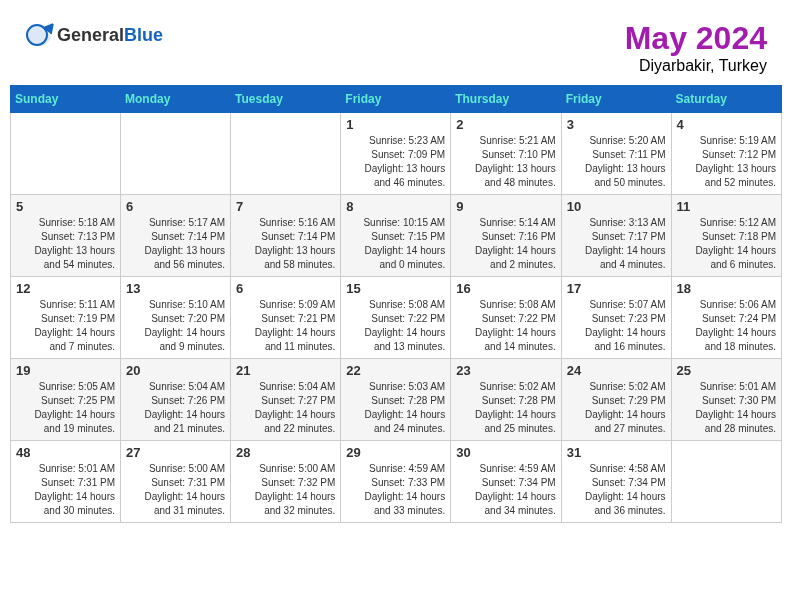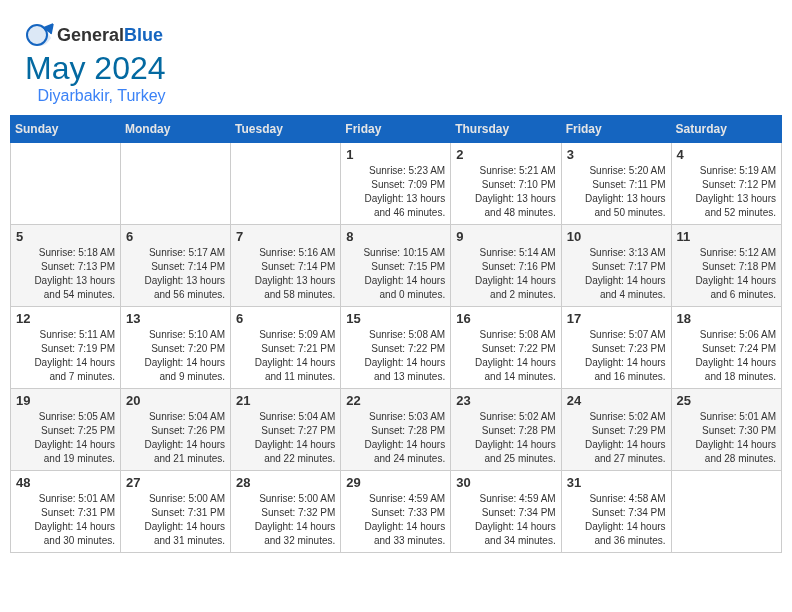--- a/index.html
+++ b/index.html
@@ -8,21 +8,20 @@
       background: #fff;
       width: 792px;
       min-height: 612px;
       padding: 10px;
     }
     .header {
       display: flex;
       justify-content: space-between;
       align-items: flex-start;
       padding: 10px 15px 5px 15px;
-      flex-direction: column;
     }
     .logo {
       display: flex;
       align-items: center;
     }
     .logo-text-general {
       font-size: 18px;
       font-weight: bold;
       color: #333;
     }
@@ -34,35 +33,35 @@
     .logo-icon {
       width: 30px;
       height: 30px;
       margin-right: 2px;
     }
     .title-block {
       text-align: right;
     }
     .month-year {
       font-size: 32px;
-      font-weight: normal;
-      color: #0369a1;
+      font-weight: bold;
+      color: #a21caf;
     }
     .location {
       font-size: 16px;
-      color: #3b82f6;
+      color: #000000;
     }
     .calendar {
       width: 100%;
       border-collapse: collapse;
       margin: 5px 0;
     }
     .calendar th {
       background-color: #1565c0;
-      color: #e5e5e5;
+      color: #5eead4;
       font-size: 12px;
       font-weight: bold;
       padding: 6px 4px;
       text-align: left;
       border: 1px solid #1565c0;
       margin-left: 24px;
     }
     .calendar td {
       vertical-align: top;
       border: 1px solid #ccc;

